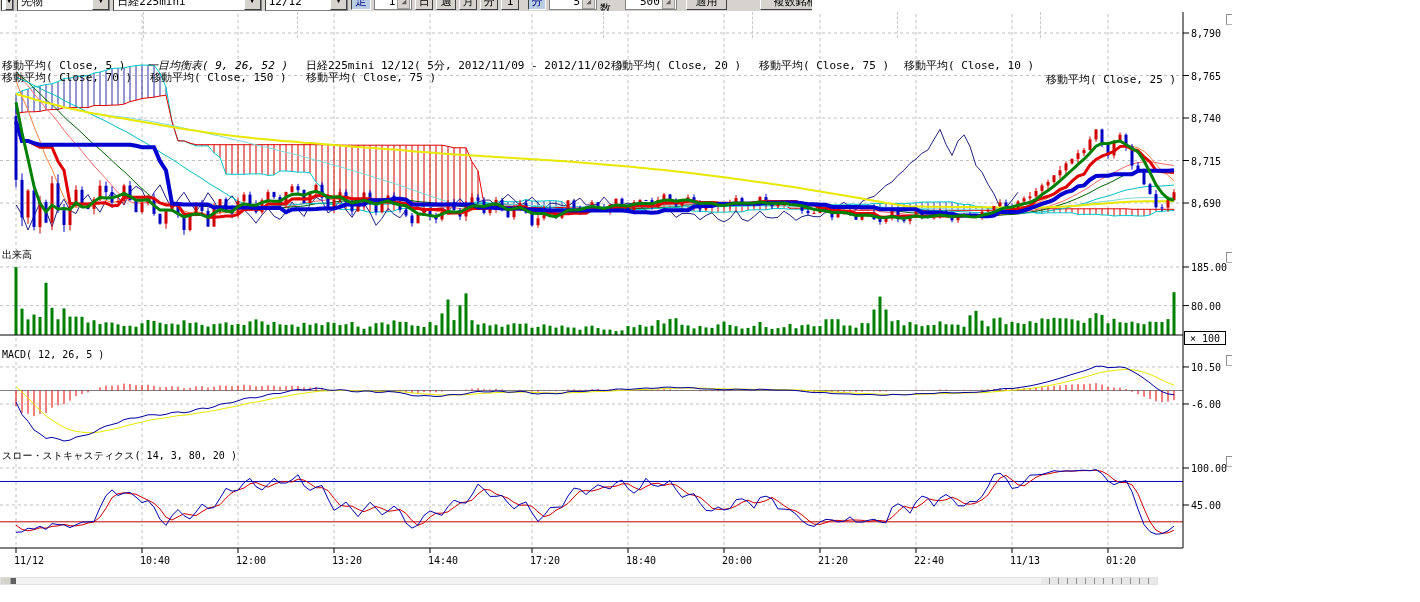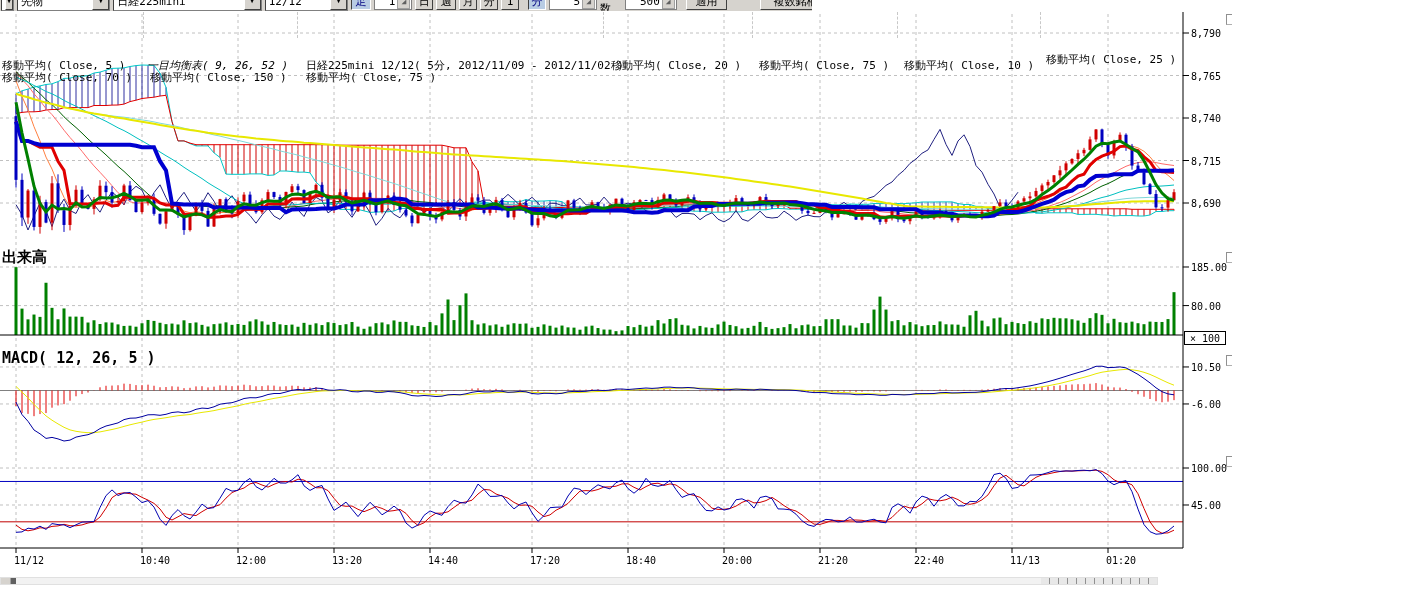--- a/index.html
+++ b/index.html
@@ -16,21 +16,21 @@
   .tbtn{background:#d6d3ce;border:1px solid;border-color:#ffffff #404040 #404040 #ffffff;
         height:17px;font-size:11px;font-family:inherit;padding:0 3px;display:flex;align-items:center;justify-content:center;}
   .tbtn.sel{background:#b8cce4;border-color:#404040 #ffffff #ffffff #404040;color:#000080;}
   .spin{background:#ffffff;border:1px solid #808080;height:15px;display:flex;align-items:center;
         justify-content:flex-end;font-size:11px;padding-right:1px;}
   .spin .spd{width:11px;height:13px;background:#d6d3ce;border:1px solid #a0a0a0;color:#606060;
         font-size:8px;display:flex;align-items:center;justify-content:center;margin-left:2px;}
   .tlabel{font-size:11px;}
   
   .legitem{position:absolute;font-size:11px;color:#000;white-space:pre;margin-top:45px;}
-  .plabel{position:absolute;font-size:15px;color:#000;white-space:pre;font-weight:bold;}
+  .plabel{position:absolute;font-size:10px;color:#000;white-space:pre;}
   .legsep{position:absolute;width:1px;border-left:1px dashed #c8c8c8;}
   #mult-box{position:absolute;left:1184px;top:331px;width:40px;height:12px;border:1px solid #000;
             font-size:10px;display:flex;align-items:center;justify-content:center;background:#fff;}
   .bracket{position:absolute;width:5px;height:9px;border-left:1px solid #909090;border-top:1px solid #909090;
            border-bottom:1px solid #b0b0b0;}
   
   #hscroll{position:absolute;left:0;top:577px;width:1156px;height:6px;background:#f2f2f2;border:1px solid #e0e0e0;}
   #hs-left{position:absolute;left:0;top:0;width:9px;height:6px;background:#d6d3ce;border-right:1px solid #a0a0a0;}
   #hs-thumb{position:absolute;left:10px;top:0;width:5px;height:6px;background:#606060;}
   #hs-seg{position:absolute;left:1040px;top:0;width:116px;height:6px;
@@ -1176,34 +1176,35 @@
       </g>
     </svg>
 
   <div id="legend-layer">
       <div class="legitem" style="left: 2px; top: 13px;">移動平均( Close, 5 )</div>
       <div class="legitem" style="left: 147px; top: 13px; font-style: italic;">一目均衡表( 9, 26, 52 )</div>
       <div class="legitem" style="left: 306px; top: 13px;">日経225mini 12/12( 5分, 2012/11/09 - 2012/11/02 )</div>
       <div class="legitem" style="left: 611px; top: 13px; text-align: center;">移動平均( Close, 20 )</div>
       <div class="legitem" style="left: 759px; top: 13px;">移動平均( Close, 75 )</div>
       <div class="legitem" style="left: 904px; top: 13px;">移動平均( Close, 10 )</div>
-      <div class="legitem" style="left: 1046px; top: 7px; text-align: right;">移動平均( Close, 25 )</div>
+      <div class="legitem" style="left: 1046px; top: 27px; text-align: right;">移動平均( Close, 25 )</div>
       <div class="legitem" style="left: 2px; top: 25px;">移動平均( Close, 70 )</div>
       <div class="legitem" style="left: 150px; top: 25px;">移動平均( Close, 150 )</div>
       <div class="legitem" style="left: 306px; top: 25px;">移動平均( Close, 75 )</div>
       <div class="legsep" style="left: 143px; top: 12px; height: 26px;"></div>
       <div class="legsep" style="left: 297px; top: 12px; height: 26px;"></div>
       <div class="legsep" style="left: 603px; top: 12px; height: 26px;"></div>
       <div class="legsep" style="left: 752px; top: 12px; height: 26px;"></div>
       <div class="legsep" style="left: 897px; top: 12px; height: 26px;"></div>
       <div class="legsep" style="left: 1040px; top: 12px; height: 26px;"></div>
     </div>
 
   <div class="plabel" style="left:2px;top:248px">出来高</div>
   <div class="plabel" style="left:2px;top:349px">MACD( 12, 26, 5 )</div>
+  <div class="plabel" style="left:2px;top:449px">スロー・ストキャスティクス( 14, 3, 80, 20 )</div>
   <div id="mult-box">× 100</div>
 
   <div class="bracket" style="left:1226px;top:14px"></div>
   <div class="bracket" style="left:1226px;top:252px"></div>
   <div class="bracket" style="left:1226px;top:355px"></div>
   <div class="bracket" style="left:1226px;top:456px"></div>
 
   <div id="hscroll">
     <div id="hs-left"></div>
     <div id="hs-thumb"></div>

